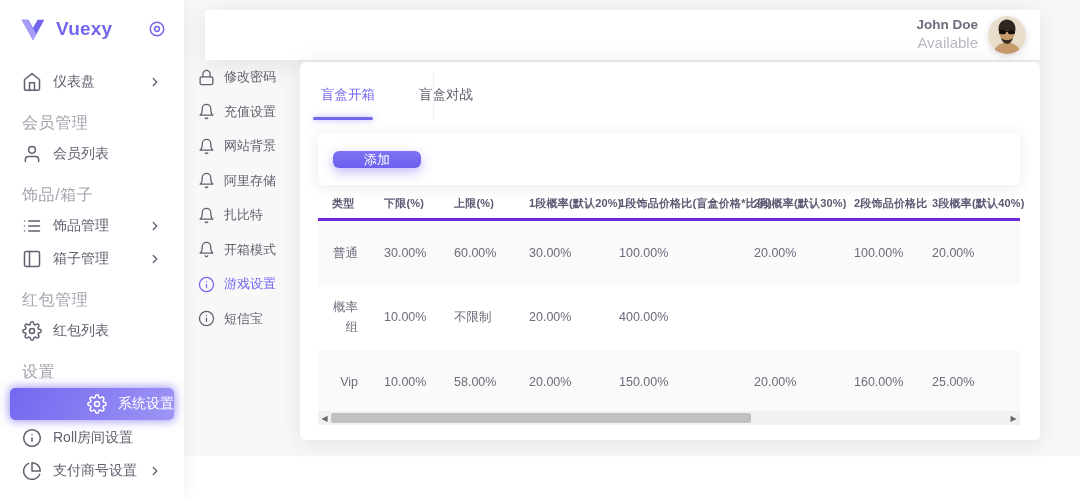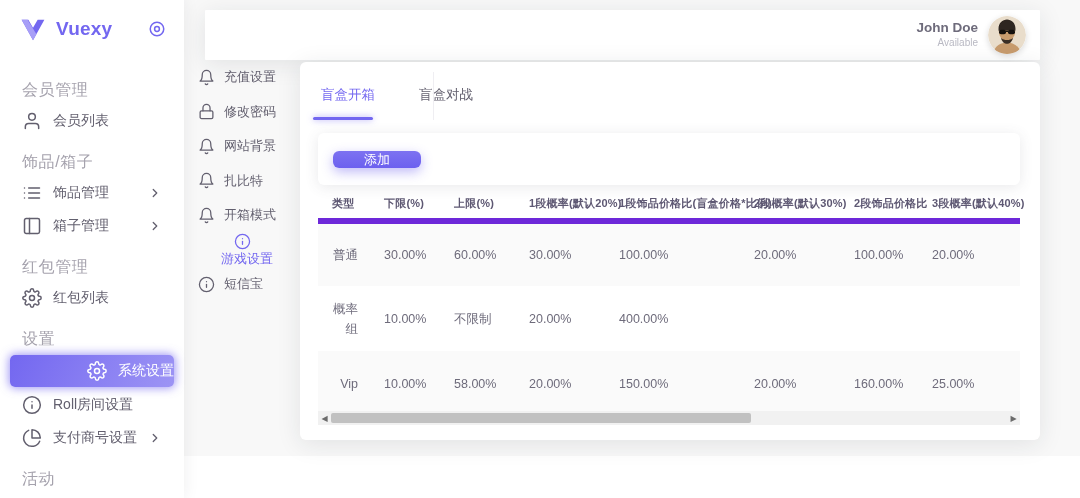--- a/index.html
+++ b/index.html
@@ -29,31 +29,31 @@
   
   .content-area { position:absolute; left:184px; top:0; width:896px; height:456px; background:#f8f8f8; }
 
   
   .header-card { position:absolute; left:21px; top:10px; width:835px; height:50px; background:#fff;
     border-radius:1px; box-shadow:0 4px 24px rgba(34,41,47,.1);
     display:flex; align-items:center; justify-content:flex-end; padding:0 14px; }
   .user-block { display:flex; align-items:center; gap:10px; cursor:pointer; }
   .user-texts { text-align:right; line-height:1.25; }
   .user-name { font-size:13.5px; font-weight:bold; color:#6e6b7b; }
-  .user-status { font-size:10px; color:#b9b9c3; }
+  .user-status { font-size:15px; color:#b9b9c3; }
   .avatar { width:38px; height:38px; border-radius:50%; overflow:hidden; box-shadow:0 2px 6px rgba(0,0,0,.15); }
   .avatar svg { width:38px; height:38px; display:block; }
 
   
   .settings-menu { position:absolute; left:14px; top:60px; width:98px; }
   .smenu-item { position:relative; display:flex; align-items:center; height:34.5px; font-size:13px;
     color:#625f6e; cursor:pointer; white-space:nowrap; }
   .smenu-item .s-icon { width:17px; height:17px; margin-right:9px; flex:0 0 auto; }
   .smenu-item .s-icon svg { width:17px; height:17px; display:block; }
-  .smenu-item.active { color:#7367f0;flex-direction:column; }
+  .smenu-item.active { color:#7367f0; }
   .smenu-item.active::after { content:""; position:absolute; right:-18px; top:3px; bottom:3px; width:3px;
     background:#7367f0; border-radius:2px; }
 
   
   .main-card { position:absolute; left:116px; top:62px; width:740px; height:378px; background:#fff;
     border-radius:6px; box-shadow:0 4px 24px rgba(34,41,47,.1); }
   .tabs-row { position:relative; height:59px; padding:24px 0 0 13px; display:flex; gap:28px; }
   .tab { font-size:13.5px; color:#625f6e; cursor:pointer; padding:0 8px; }
   .tab.active { color:#7367f0; }
   .tab-underline { position:absolute; left:13px; top:55px; width:60px; height:3px; background:#7367f0;
@@ -62,21 +62,21 @@
 
   .btn-panel { position:absolute; left:18px; top:71px; width:702px; height:52px; background:#fff;
     border-radius:6px; box-shadow:0 2px 14px rgba(75,70,92,.12); display:flex; align-items:center; padding-left:15px; }
   .add-btn { width:88px; height:17px; border:none; border-radius:6px; color:#fff; font-size:13px;
     font-family:inherit; cursor:pointer; background:linear-gradient(180deg,#7d72f1,#6c60ef);
     box-shadow:0 4px 12px rgba(115,103,240,.45); }
 
   .table-wrap { position:absolute; left:18px; top:128px; width:702px; }
   table { border-collapse:collapse; table-layout:fixed; width:702px; }
   th { font-size:11px; font-weight:bold; color:#5e5873; text-align:left; padding:6px 0 7px 14px;
-    white-space:nowrap; letter-spacing:.2px; border-bottom:6px solid #6d28d9; }
+    white-space:nowrap; letter-spacing:.2px; border-bottom:3px solid #6d28d9; }
   td { font-size:12.5px; color:#6e6b7b; padding:8px 12px 8px 14px; height:65px; vertical-align:middle;
     line-height:1.6; }
   tbody tr:nth-child(odd) { background:#fafafa; }
   td.col-type { word-break:break-all;text-align:right; }
 
   
   .hscroll { position:absolute; left:18px; top:349px; width:702px; height:14px; background:#f1f1f1;
     display:flex; align-items:center; }
   .hs-arrow { width:13px; height:14px; display:flex; align-items:center; justify-content:center;
     font-size:8px; color:#6b6b6b; cursor:pointer; user-select:none; }
@@ -99,20 +99,34 @@
       </span>
       <span class="brand-name">Vuexy</span>
       <span class="pin-toggle">
         <svg viewBox="0 0 24 24" fill="none" stroke="#7367f0" stroke-width="2">
             <circle cx="12" cy="12" r="9"></circle>
             <circle cx="12" cy="12" r="3.2"></circle>
           </svg>
       </span>
     </div>
     <nav class="nav">
+        <div class="nav-item">
+          <span class="nav-icon">
+            <svg viewBox="0 0 24 24" fill="none" stroke="currentColor" stroke-width="1.8" stroke-linecap="round" stroke-linejoin="round">
+              <path d="M3 9l9-7 9 7v11a2 2 0 0 1-2 2H5a2 2 0 0 1-2-2z"></path>
+              <polyline points="9 22 9 13 15 13 15 22"></polyline>
+            </svg>
+          </span>
+          <span>仪表盘</span>
+          <span class="chev">
+            <svg viewBox="0 0 24 24" fill="none" stroke="currentColor" stroke-width="2.2" stroke-linecap="round" stroke-linejoin="round">
+              <polyline points="9 18 15 12 9 6"></polyline>
+            </svg>
+          </span>
+        </div>
         <div class="nav-section-header">会员管理</div>
         <div class="nav-item">
           <span class="nav-icon">
             <svg viewBox="0 0 24 24" fill="none" stroke="currentColor" stroke-width="1.8" stroke-linecap="round" stroke-linejoin="round">
               <path d="M20 21v-2a4 4 0 0 0-4-4H8a4 4 0 0 0-4 4v2"></path>
               <circle cx="12" cy="7" r="4"></circle>
             </svg>
           </span>
           <span>会员列表</span>
         </div>
@@ -217,43 +231,52 @@
             <path d="M13 22c1 4 3.5 5.8 6 5.8s5-1.8 6-5.8c-1.8 1.4-3.8 2-6 2s-4.2-.6-6-2z" fill="#3a2e25"></path>
           </svg>
         </span>
       </div>
     </header>
 
     <nav class="settings-menu">
         <div class="smenu-item">
           <span class="s-icon">
             <svg viewBox="0 0 24 24" fill="none" stroke="currentColor" stroke-width="1.8" stroke-linecap="round" stroke-linejoin="round">
-              <path d="M18 8A6 6 0 0 0 6 8c0 7-3 9-3 9h18s-3-2-3-9"></path>
-              <path d="M13.73 21a2 2 0 0 1-3.46 0"></path>
-            </svg>
-          </span>
-          <span>充值设置</span>
-        </div>
-        <div class="smenu-item">
-          <span class="s-icon">
-            <svg viewBox="0 0 24 24" fill="none" stroke="currentColor" stroke-width="1.8" stroke-linecap="round" stroke-linejoin="round">
               <rect x="3" y="11" width="18" height="11" rx="2"></rect>
               <path d="M7 11V7a5 5 0 0 1 10 0v4"></path>
             </svg>
           </span>
           <span>修改密码</span>
         </div>
         <div class="smenu-item">
           <span class="s-icon">
             <svg viewBox="0 0 24 24" fill="none" stroke="currentColor" stroke-width="1.8" stroke-linecap="round" stroke-linejoin="round">
               <path d="M18 8A6 6 0 0 0 6 8c0 7-3 9-3 9h18s-3-2-3-9"></path>
               <path d="M13.73 21a2 2 0 0 1-3.46 0"></path>
             </svg>
           </span>
+          <span>充值设置</span>
+        </div>
+        <div class="smenu-item">
+          <span class="s-icon">
+            <svg viewBox="0 0 24 24" fill="none" stroke="currentColor" stroke-width="1.8" stroke-linecap="round" stroke-linejoin="round">
+              <path d="M18 8A6 6 0 0 0 6 8c0 7-3 9-3 9h18s-3-2-3-9"></path>
+              <path d="M13.73 21a2 2 0 0 1-3.46 0"></path>
+            </svg>
+          </span>
           <span>网站背景</span>
+        </div>
+        <div class="smenu-item">
+          <span class="s-icon">
+            <svg viewBox="0 0 24 24" fill="none" stroke="currentColor" stroke-width="1.8" stroke-linecap="round" stroke-linejoin="round">
+              <path d="M18 8A6 6 0 0 0 6 8c0 7-3 9-3 9h18s-3-2-3-9"></path>
+              <path d="M13.73 21a2 2 0 0 1-3.46 0"></path>
+            </svg>
+          </span>
+          <span>阿里存储</span>
         </div>
         <div class="smenu-item">
           <span class="s-icon">
             <svg viewBox="0 0 24 24" fill="none" stroke="currentColor" stroke-width="1.8" stroke-linecap="round" stroke-linejoin="round">
               <path d="M18 8A6 6 0 0 0 6 8c0 7-3 9-3 9h18s-3-2-3-9"></path>
               <path d="M13.73 21a2 2 0 0 1-3.46 0"></path>
             </svg>
           </span>
           <span>扎比特</span>
         </div>

